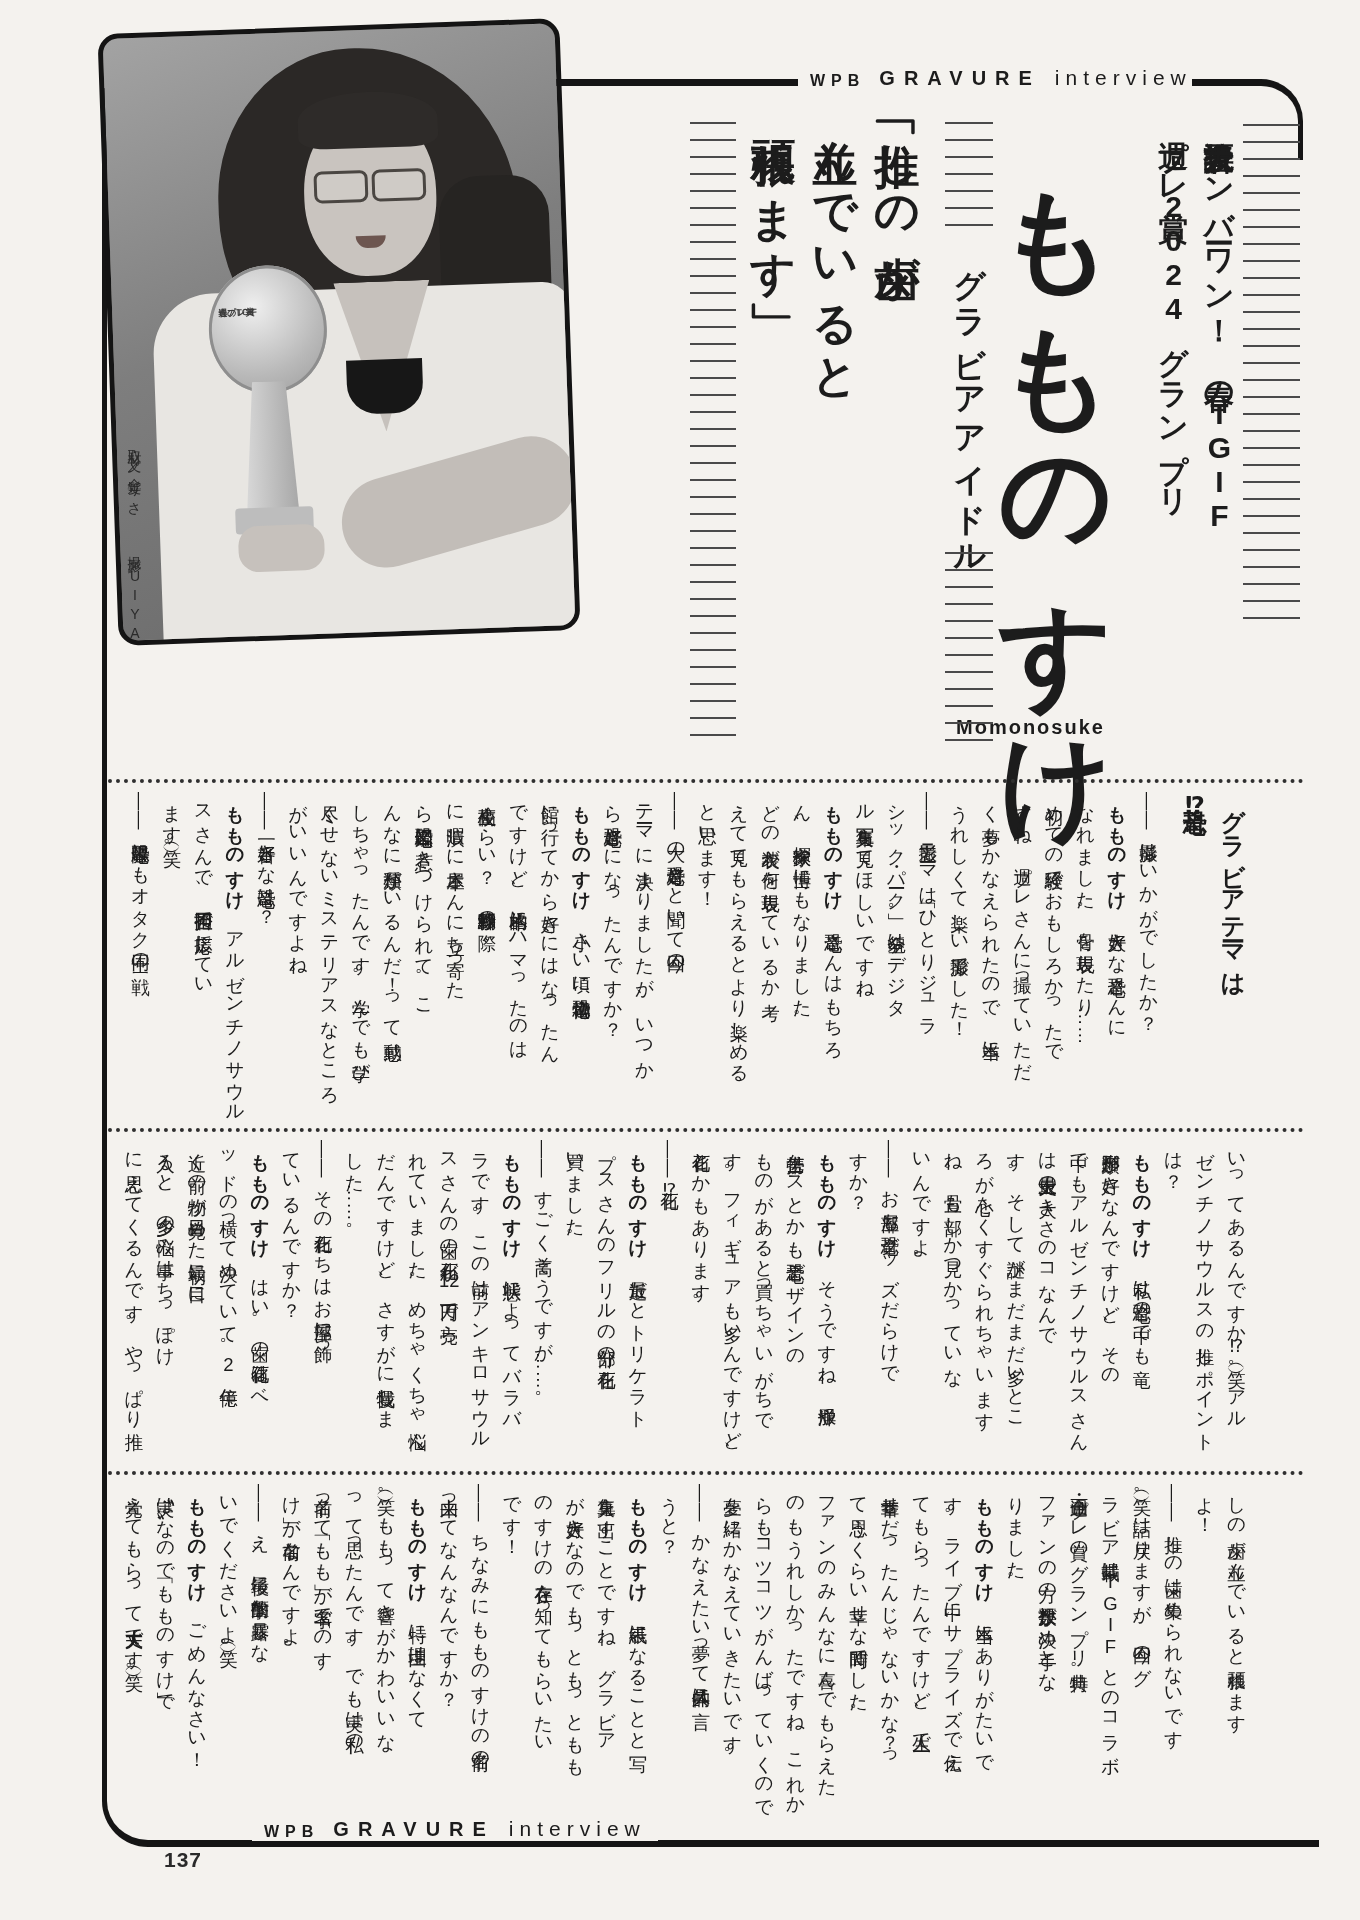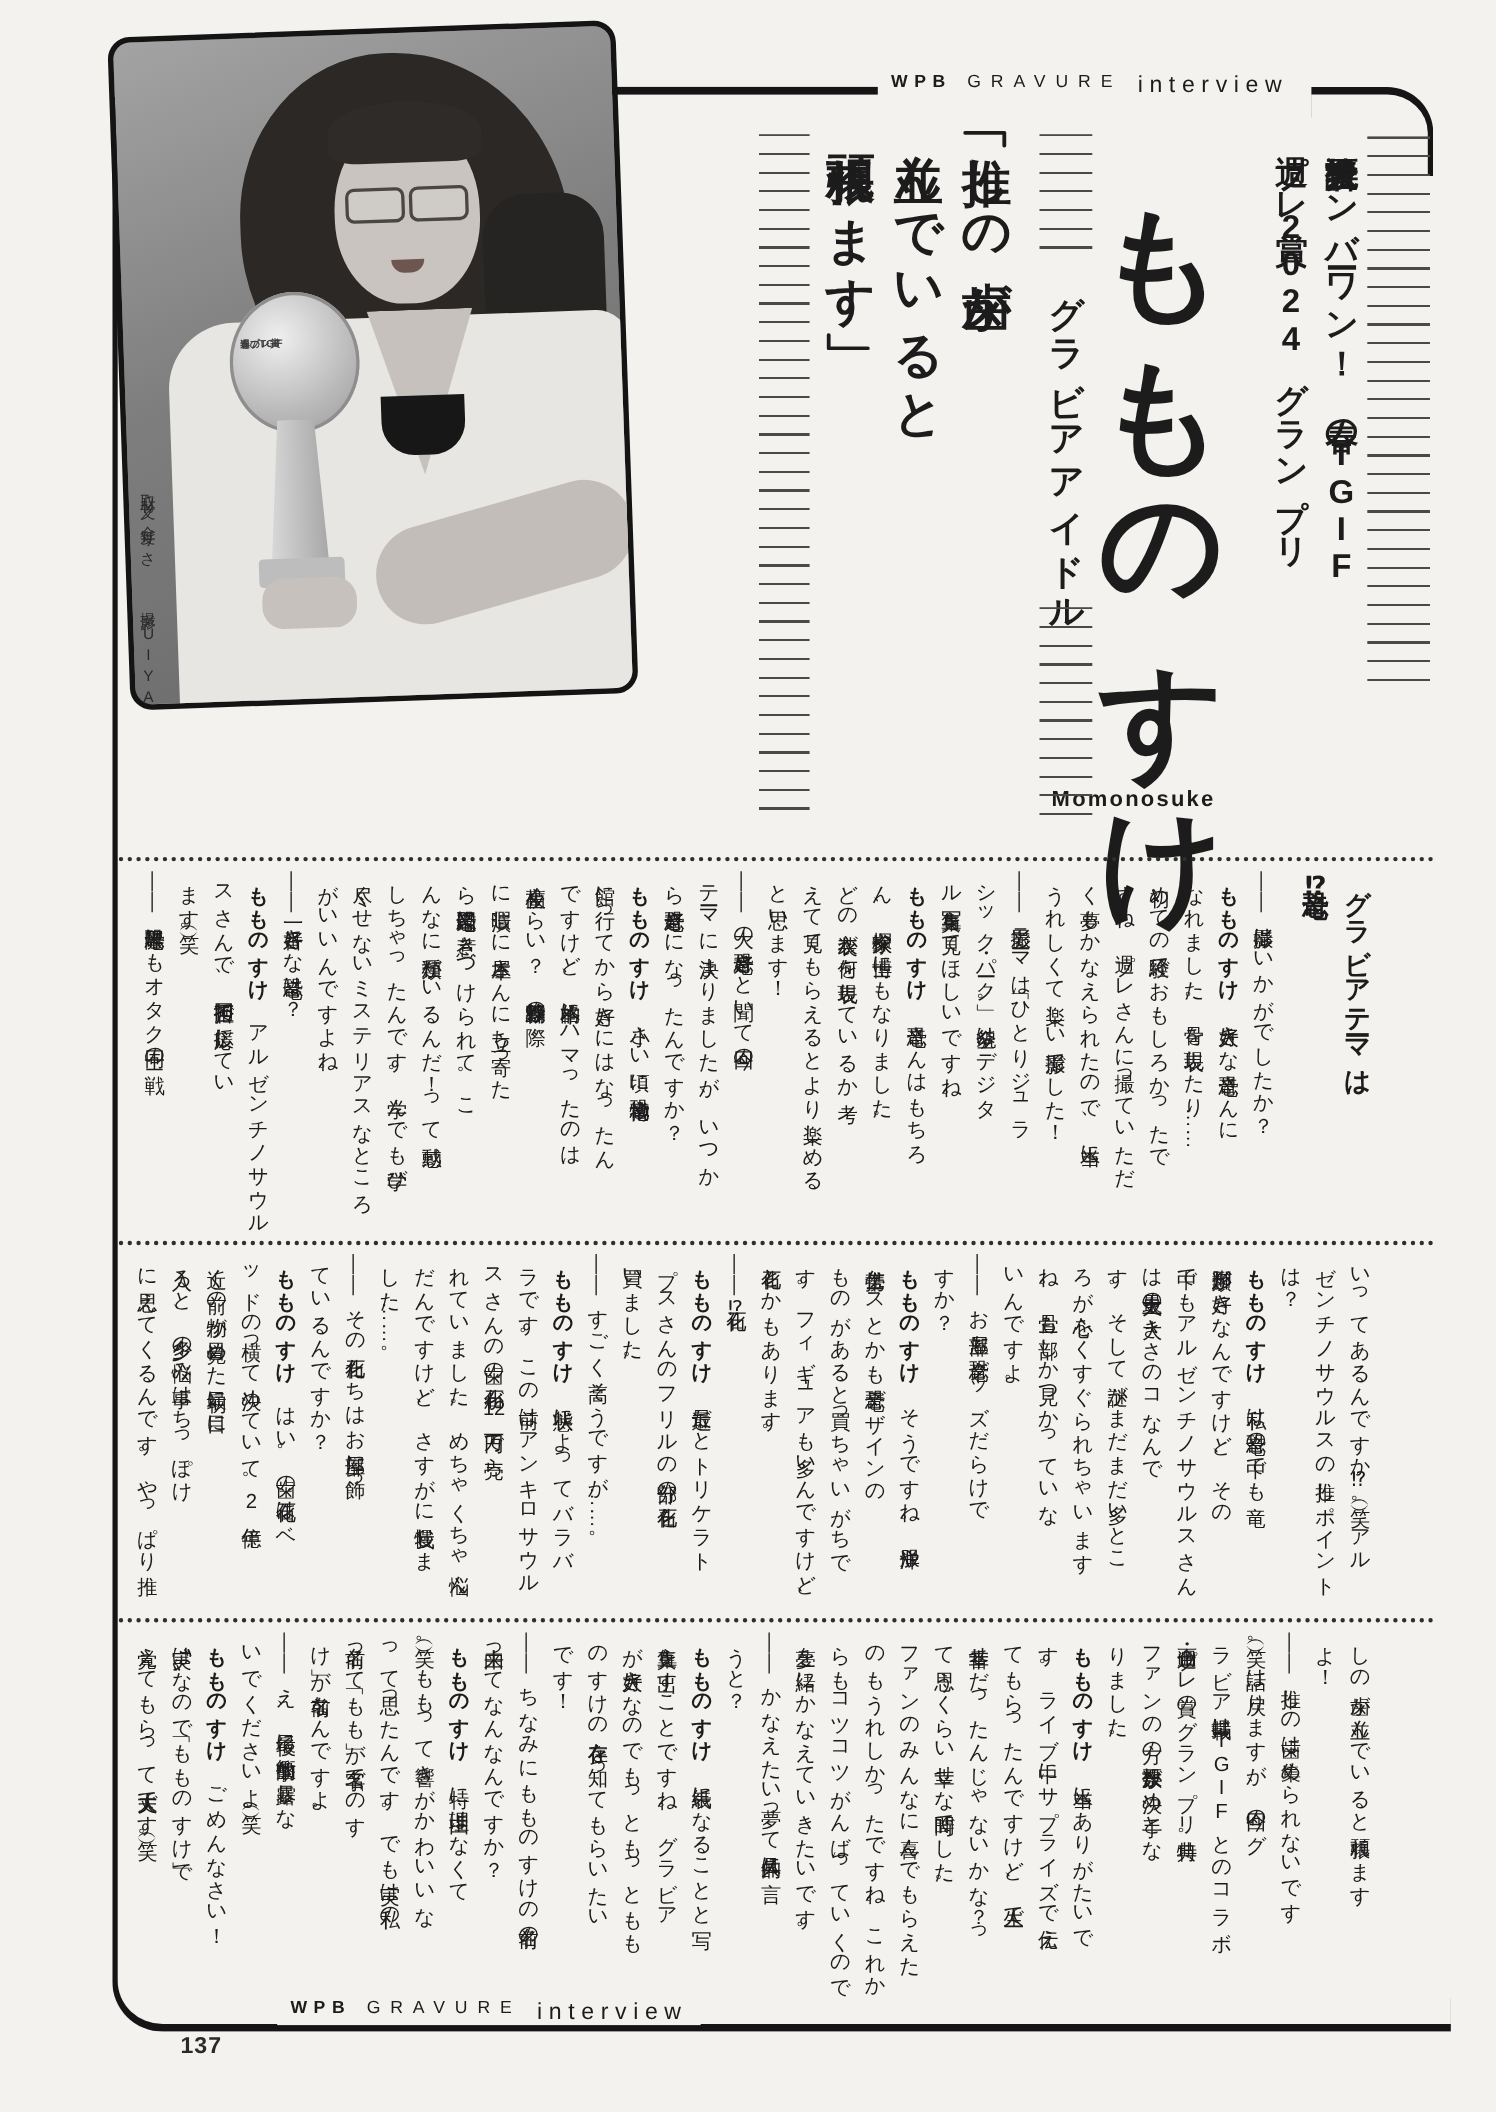--- a/index.html
+++ b/index.html
@@ -21,23 +21,23 @@
     border-bottom-left-radius:46px;
   }
   .frame-top-right{
     left:1192px;top:79px;width:106px;height:74px;
     border-top:7px solid #151515;border-right:5px solid #151515;
     border-top-right-radius:42px;
   }
   .top-bar{left:556px;top:79px;width:242px;height:7px;background:#151515;}
 
   
-  .brand{display:flex;align-items:flex-start;gap:14px;white-space:nowrap;}
+  .brand{display:flex;align-items:flex-end;gap:14px;white-space:nowrap;}
   .brand .b1{font-size:16px;font-weight:bold;letter-spacing:6px;}
-  .brand .b2{font-size:16px;font-weight:normal;letter-spacing:9px;}
+  .brand .b2{font-size:20px;font-weight:bold;letter-spacing:9px;}
   .brand .b3{font-size:21px;font-weight:400;letter-spacing:6px;}
   .header-brand{left:810px;top:66px;}
   .footer-brand{left:252px;top:1817px;background:#f4f2ee;padding:0 12px;}
   .page-num{left:164px;top:1848px;font-size:21px;font-weight:bold;color:#2a2a2a;letter-spacing:1px;text-align:center;}
 
   
   .kicker{left:1150px;top:118px;height:600px;font-size:30px;font-weight:800;letter-spacing:1px;}
   .kicker div{line-height:46px;white-space:nowrap;}
   .big-title{left:998px;top:110px;height:640px;font-size:112px;font-weight:900;letter-spacing:10px;line-height:1.05;white-space:nowrap;}
   .romaji{left:956px;top:716px;font-size:20px;font-weight:bold;letter-spacing:2px;}

